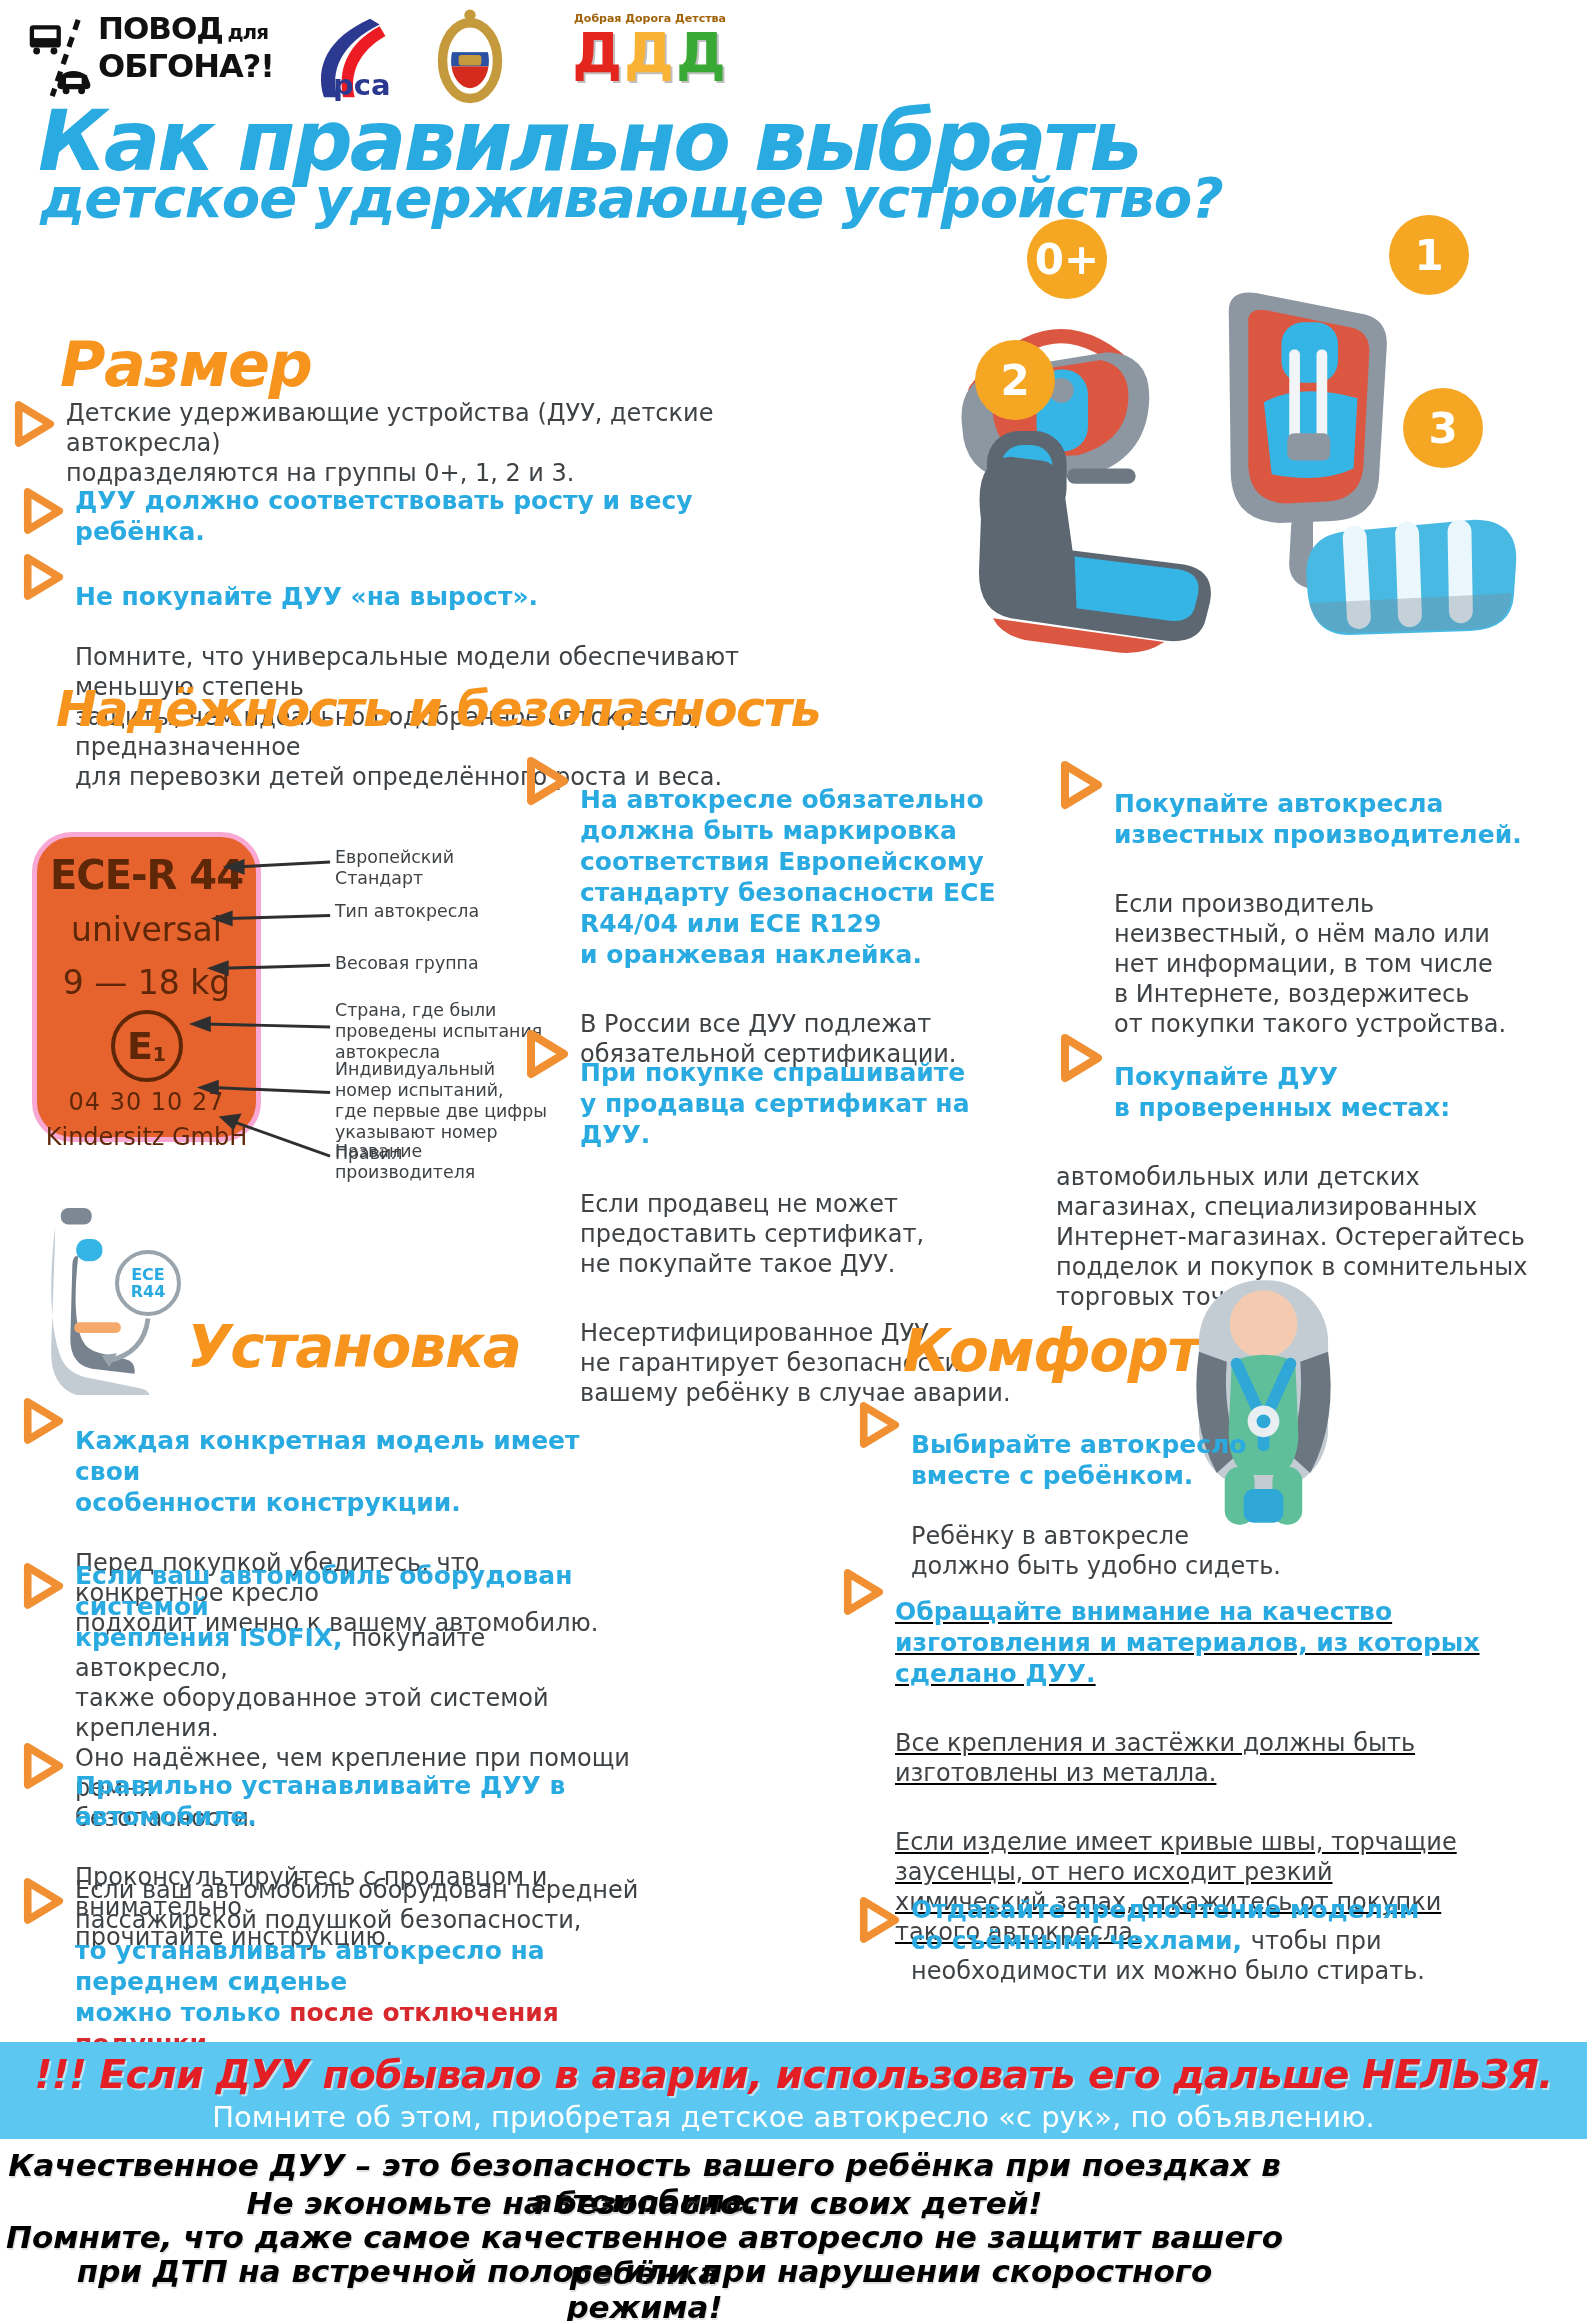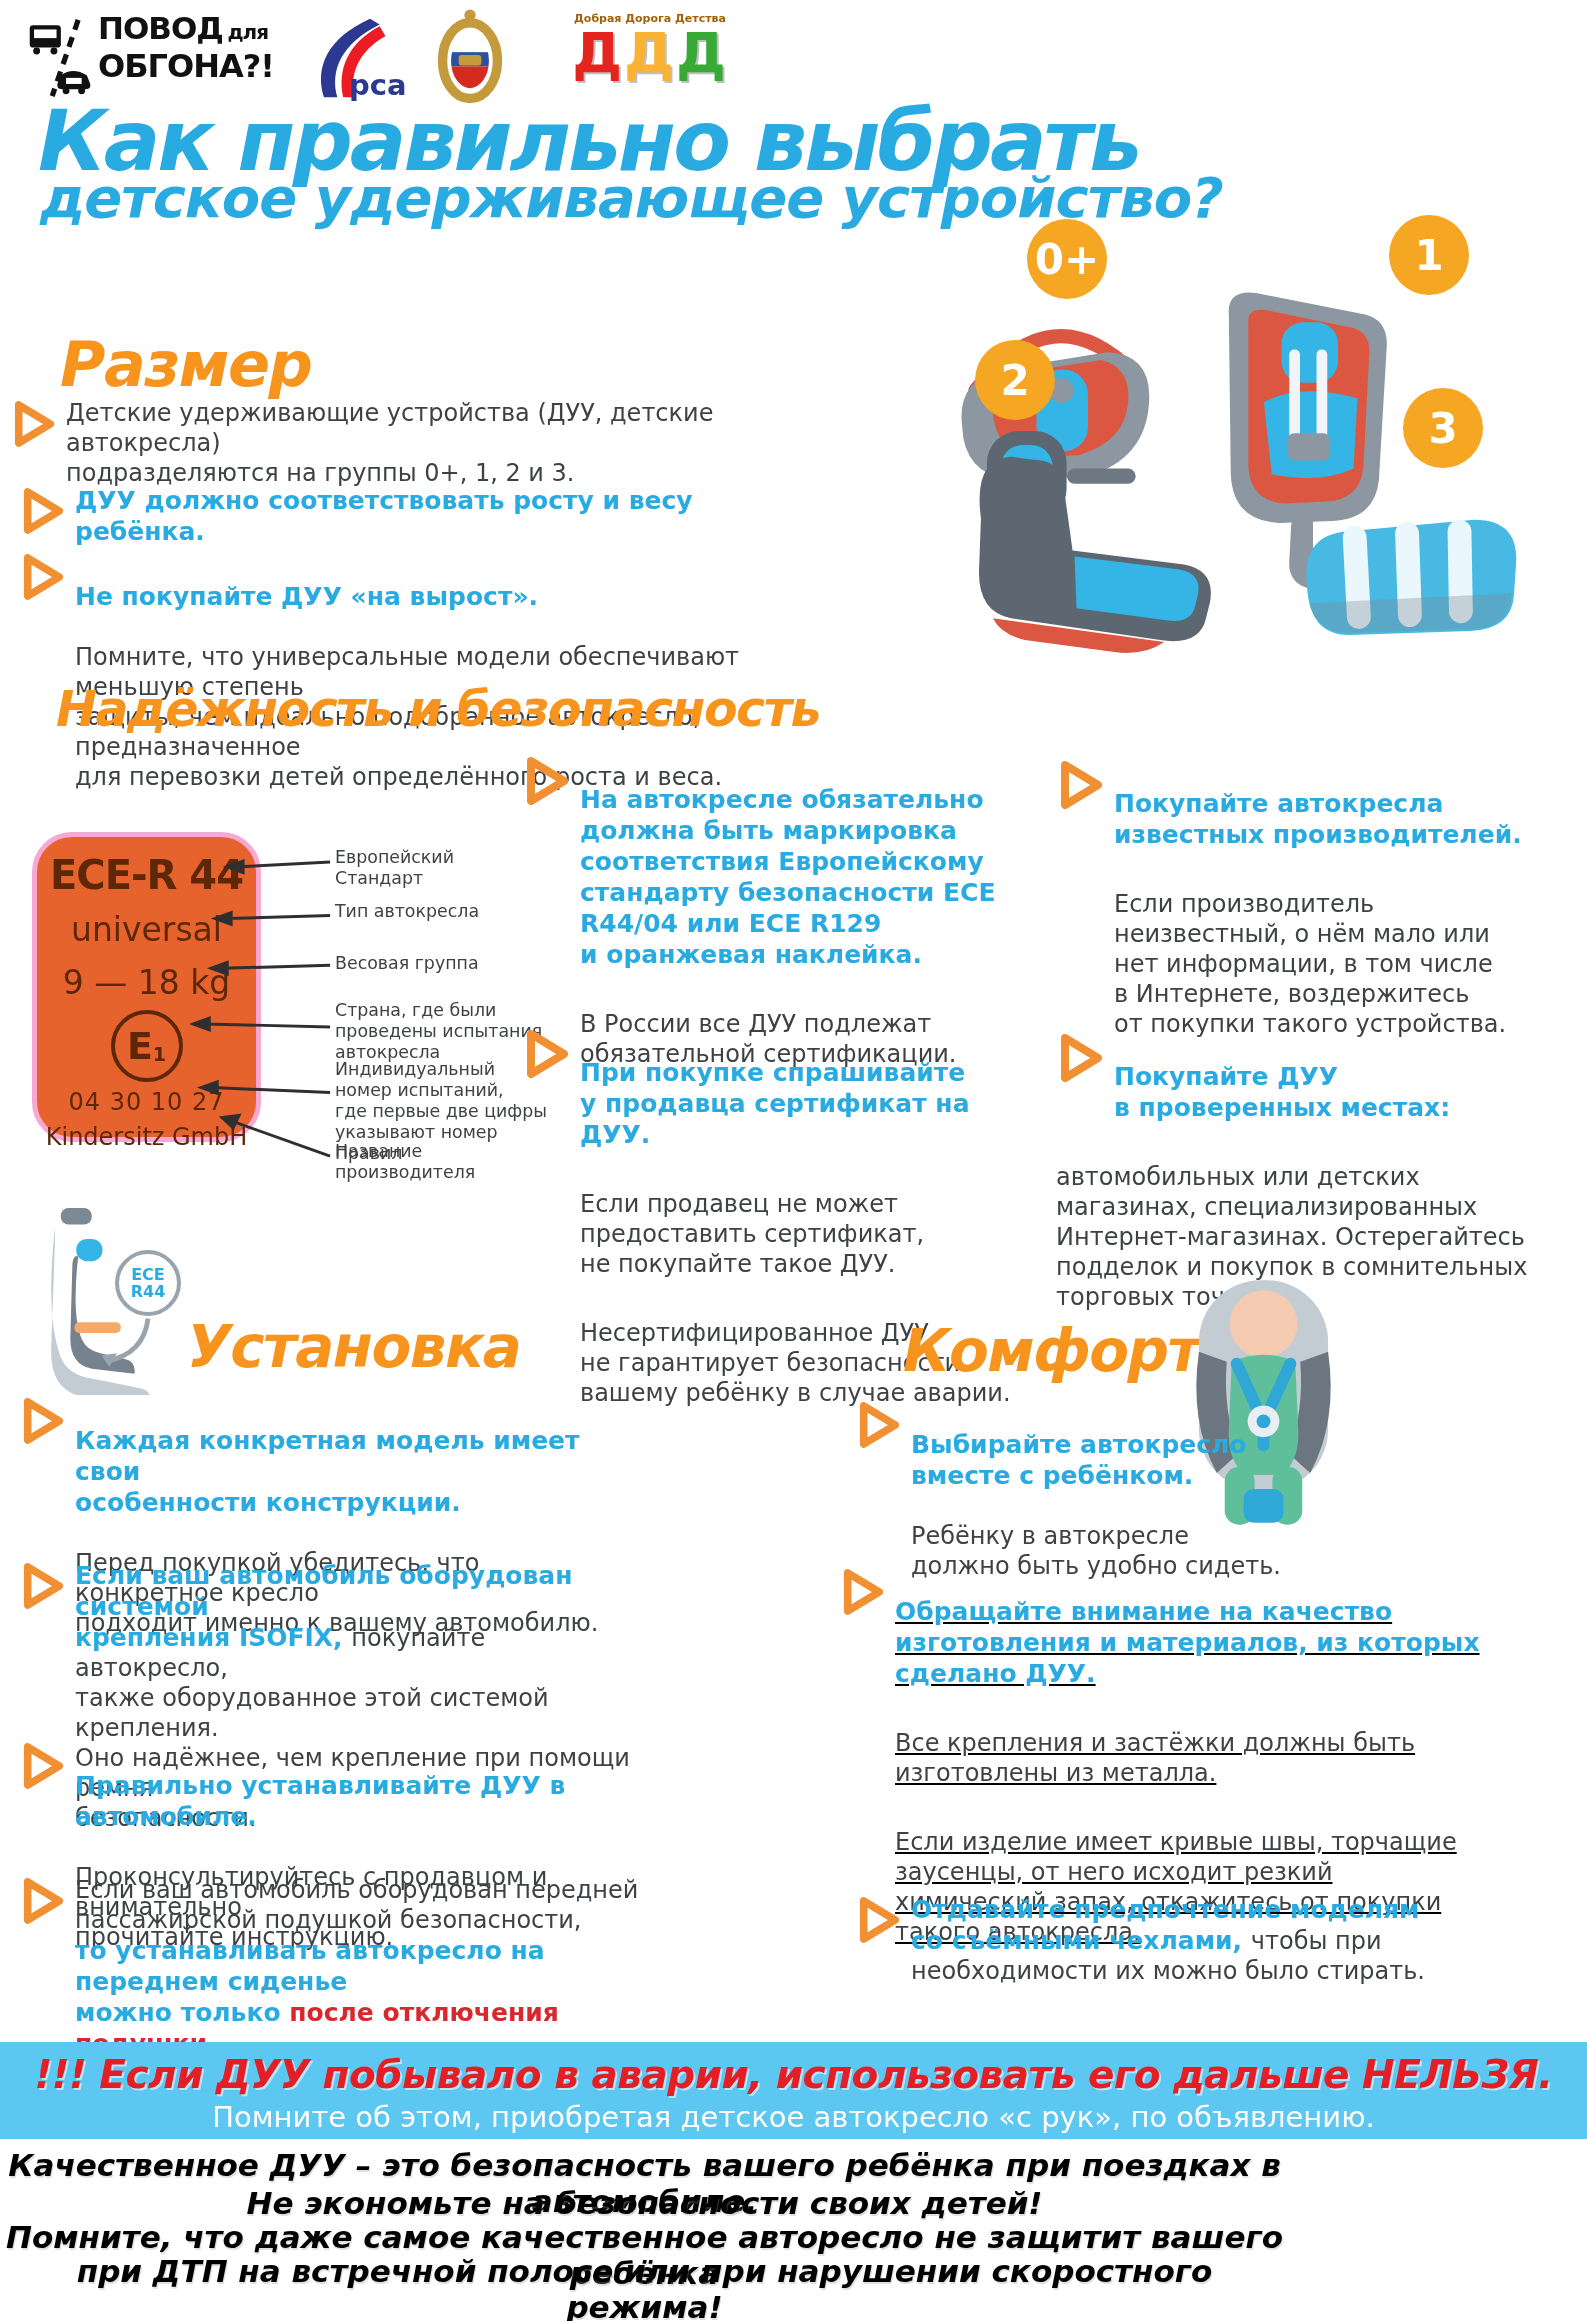--- a/index.html
+++ b/index.html
@@ -59,21 +59,21 @@
   .fline{position:absolute;left:0;width:1289px;text-align:center;font-size:31px;font-weight:bold;
          font-style:italic;color:#000000;text-shadow:1px 2px 0 rgba(150,150,150,0.30);}
 
   
   .povod{left:28px;top:12px;display:flex;align-items:flex-start;}
   .povod-text{margin-left:6px;color:#111;font-weight:bold;line-height:32px;letter-spacing:-1px;}
   .povod-w1{font-size:31px;}
   .povod-w2{font-size:20px;}
   .povod-l2{font-size:32px;display:block;}
   .rsa{left:299px;top:16px;width:96px;height:84px;}
-  .rsa-word{position:absolute;left:34px;top:52px;font-size:29px;font-weight:bold;color:#2B3990;margin-left:16px;}
+  .rsa-word{position:absolute;left:34px;top:52px;font-size:29px;font-weight:bold;color:#2B3990;}
   .gibdd{left:434px;top:6px;}
   .ddd{left:563px;top:12px;width:174px;text-align:center;}
   .ddd-arc{font-size:11px;font-weight:bold;color:#a16207;}
   .ddd-letters{font-size:56px;font-weight:bold;letter-spacing:2px;line-height:56px;}
   .ddd-letters span{text-shadow:2px 2px 0 rgba(0,0,0,0.25);}
   .d1{color:#E3251D;}
   .d2{color:#F9B233;}
   .d3{color:#39A935;}
 </style>
 </head>

